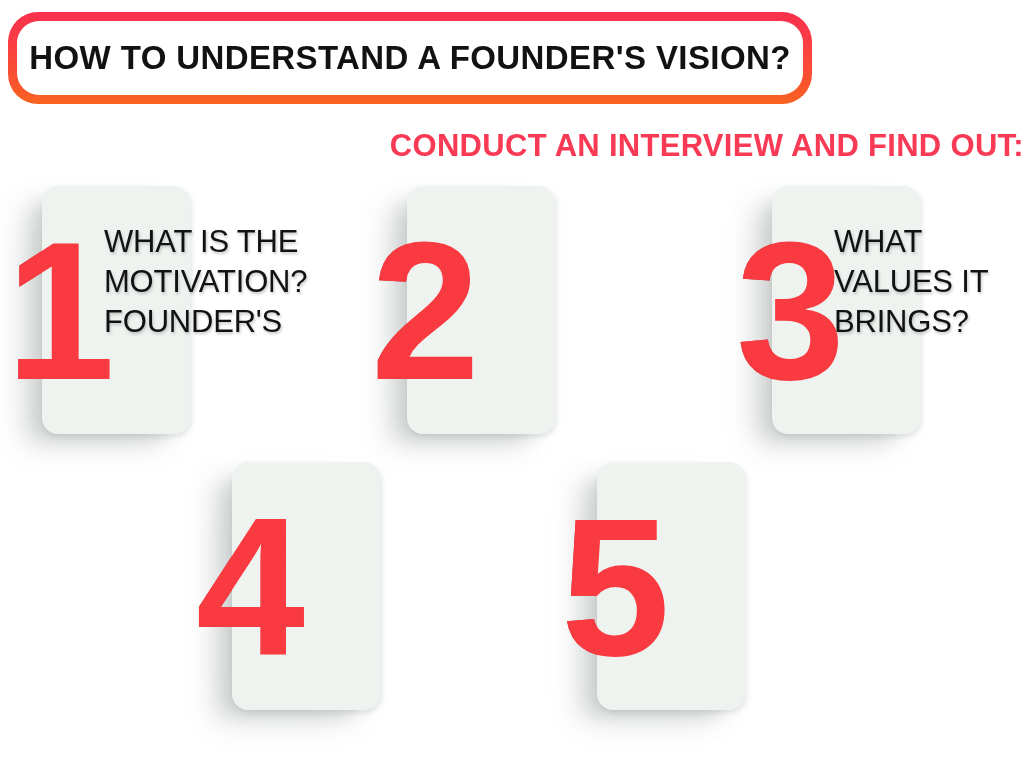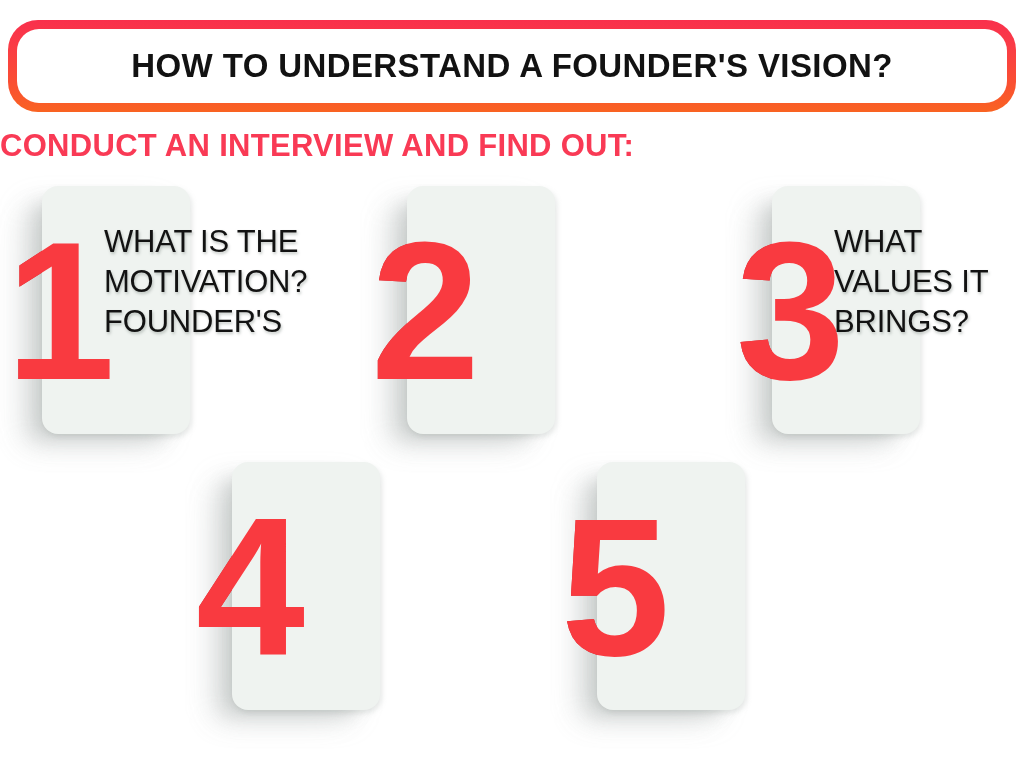--- a/index.html
+++ b/index.html
@@ -12,22 +12,22 @@
     background: #ffffff;
     font-family: "Liberation Sans", sans-serif;
     overflow: hidden;
     position: relative;
   }
 
   
   #title-banner {
     position: absolute;
     left: 8px;
-    top: 20px;
-    width: 1008px;
+    top: 12px;
+    width: 804px;
     height: 92px;
     border-radius: 30px;
     background: linear-gradient(180deg, #f9304c 0%, #fa3c46 28%, #fa5130 72%, #f96322 100%);
     padding: 9px;
     box-sizing: border-box;
   }
   #title-inner {
     width: 100%;
     height: 100%;
     background: #ffffff;
@@ -45,21 +45,21 @@
     text-align: center;
     white-space: nowrap;
   }
 
   
   #subtitle {
     position: absolute;
     top: 128px;
     left: 0;
     width: 1024px;
-    text-align: left;
+    text-align: right;
     font-family: "Liberation Sans", sans-serif;
     font-weight: bold;
     font-size: 31px;
     letter-spacing: 0.3px;
     color: #f93a55;
     white-space: nowrap;
   }
 
   
   .card {

